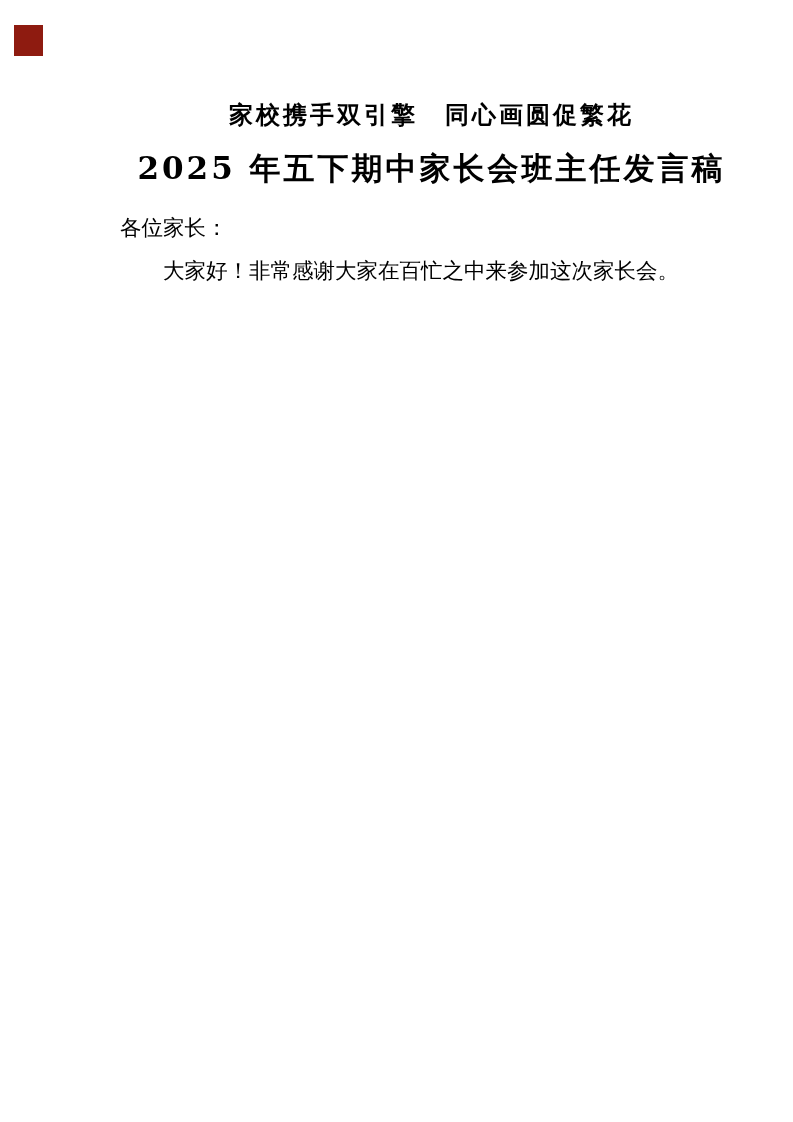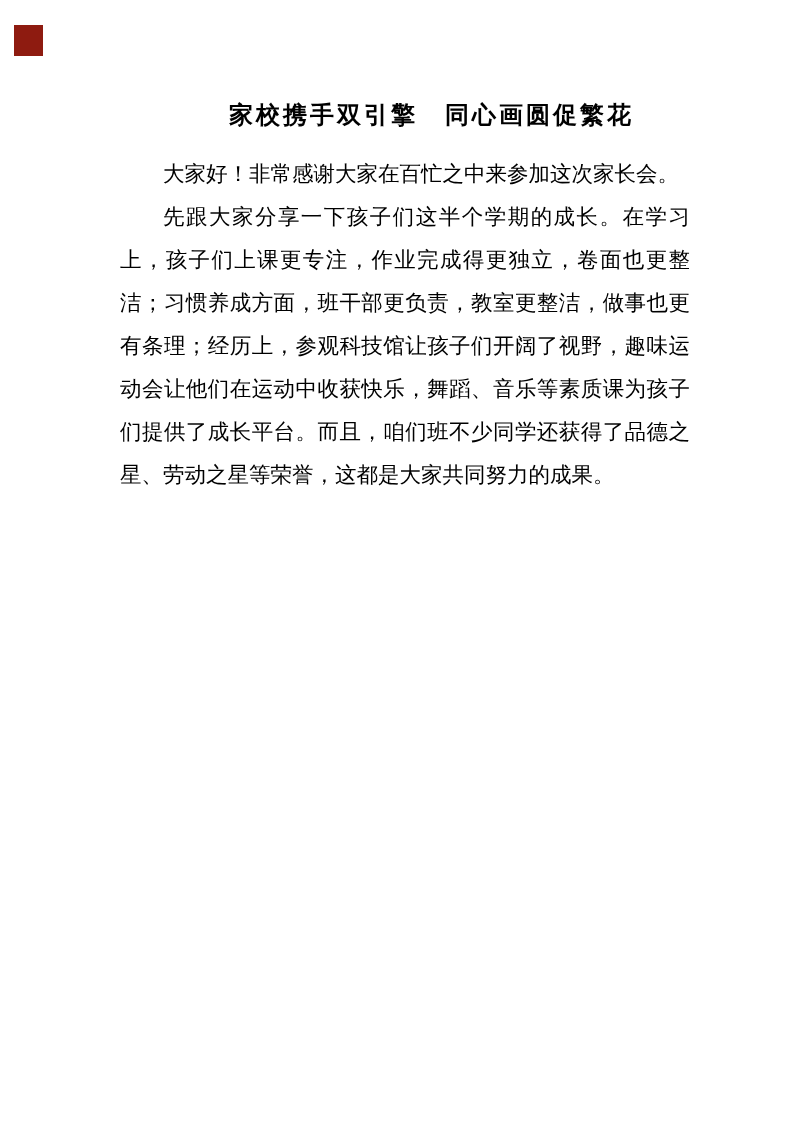--- a/index.html
+++ b/index.html
@@ -68,19 +68,20 @@
 </style>
 </head>
 <body>
 
 <div class="page">
 
   <div class="red-stamp" style="background: rgb(142, 27, 16);"></div>
 
   <h1 class="title1">家校携手双引擎　同心画圆促繁花</h1>
 
+  <h2 class="title2">2025 年五下期中家长会班主任发言稿</h2>
 
   <div class="body-text">
+    <p class="salutation">各位家长：</p>
     <p class="para">大家好！非常感谢大家在百忙之中来参加这次家长会。</p>
-    <p class="para">先跟大家分享一下孩子们这半个学期的成长。在学习上，孩子们上课更专注，作业完成得更独立，卷面也更整洁；习惯养成方面，班干部更负责，教室更整洁，做事也更有条理；经历上，参观科技馆让孩子们开阔了视野，趣味运动会让他们在运动中收获快乐，舞蹈、音乐等素质课为孩子们提供了成长平台。而且，咱们班不少同学还获得了品德之星、劳动之星等荣誉，这都是大家共同努力的成果。</p>
   </div>
 
 </div>
 
 </body></html>

